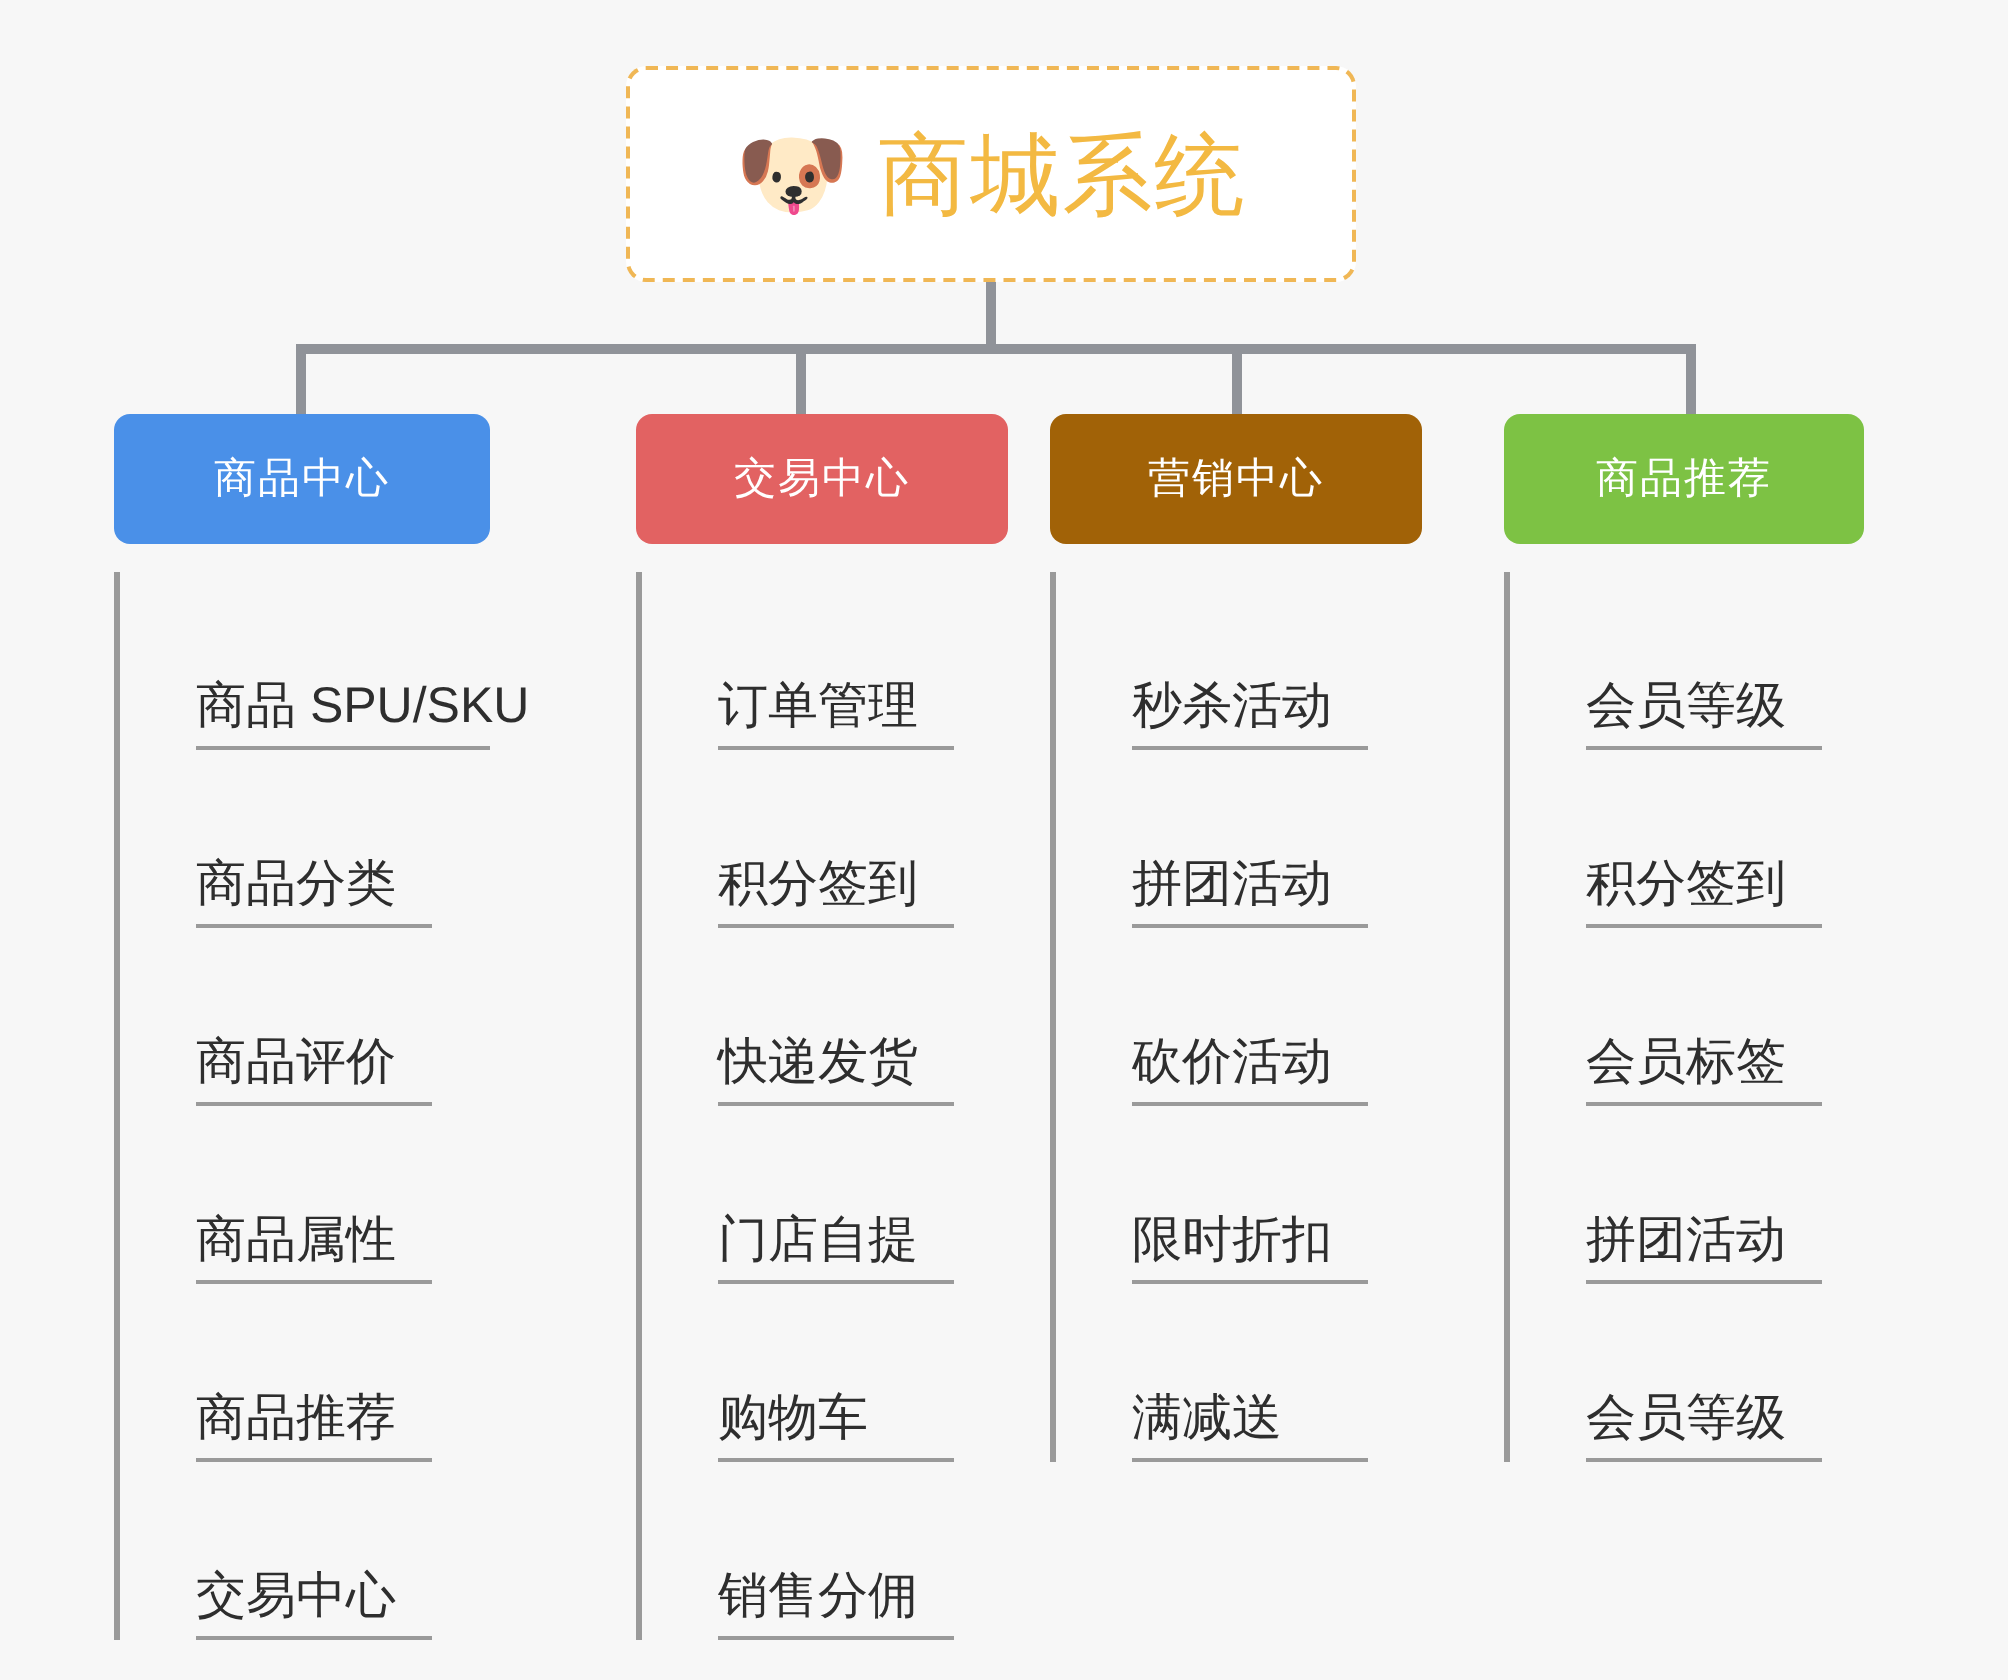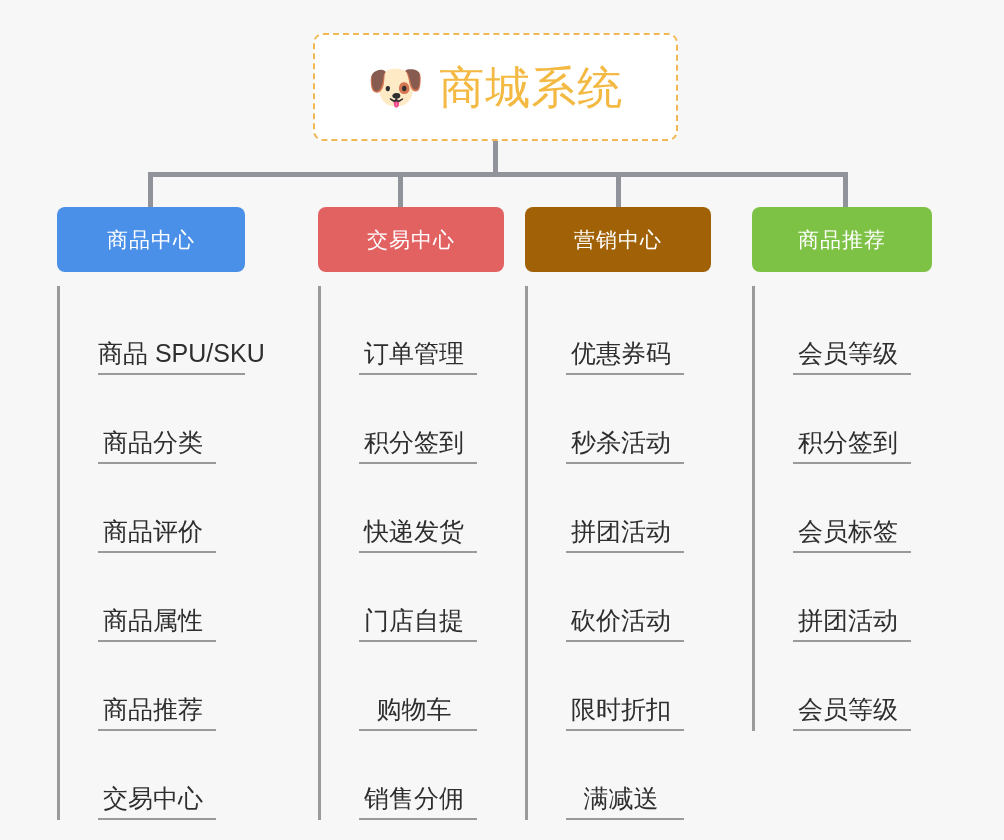--- a/index.html
+++ b/index.html
@@ -122,21 +122,21 @@
   .item-label {
     display: inline-block;
     margin-left: 38px;
     padding: 0 8px 6px 0;
     font-size: 25px;
     color: #2e2e2e;
     line-height: 1.1;
     white-space: nowrap;
     border-bottom: 2px solid #9a9a9a;
     min-width: 110px;
-    text-align: center;
+    text-align: left;
   }
 </style>
 </head>
 <body style="background: rgb(247, 247, 247);">
 
 <div id="canvas">
 
   <div class="root-node" style="border-color: rgb(240, 183, 85); border-style: dashed;">
     <span class="root-emoji">🐶</span>
     <span class="root-title" style="color: rgb(243, 185, 66);">商城系统</span>
@@ -194,23 +194,20 @@
       <div class="item">
           <span class="item-label">销售分佣</span>
         </div>
     </div>
   </div>
 
   <div class="column col2">
     <div class="cat-header" style="background: #a16207;">营销中心</div>
     <div class="items">
       <div class="item">
-          <span class="item-label">优惠券码</span>
-        </div>
-      <div class="item">
           <span class="item-label">秒杀活动</span>
         </div>
       <div class="item">
           <span class="item-label">拼团活动</span>
         </div>
       <div class="item">
           <span class="item-label">砍价活动</span>
         </div>
       <div class="item">
           <span class="item-label">限时折扣</span>

